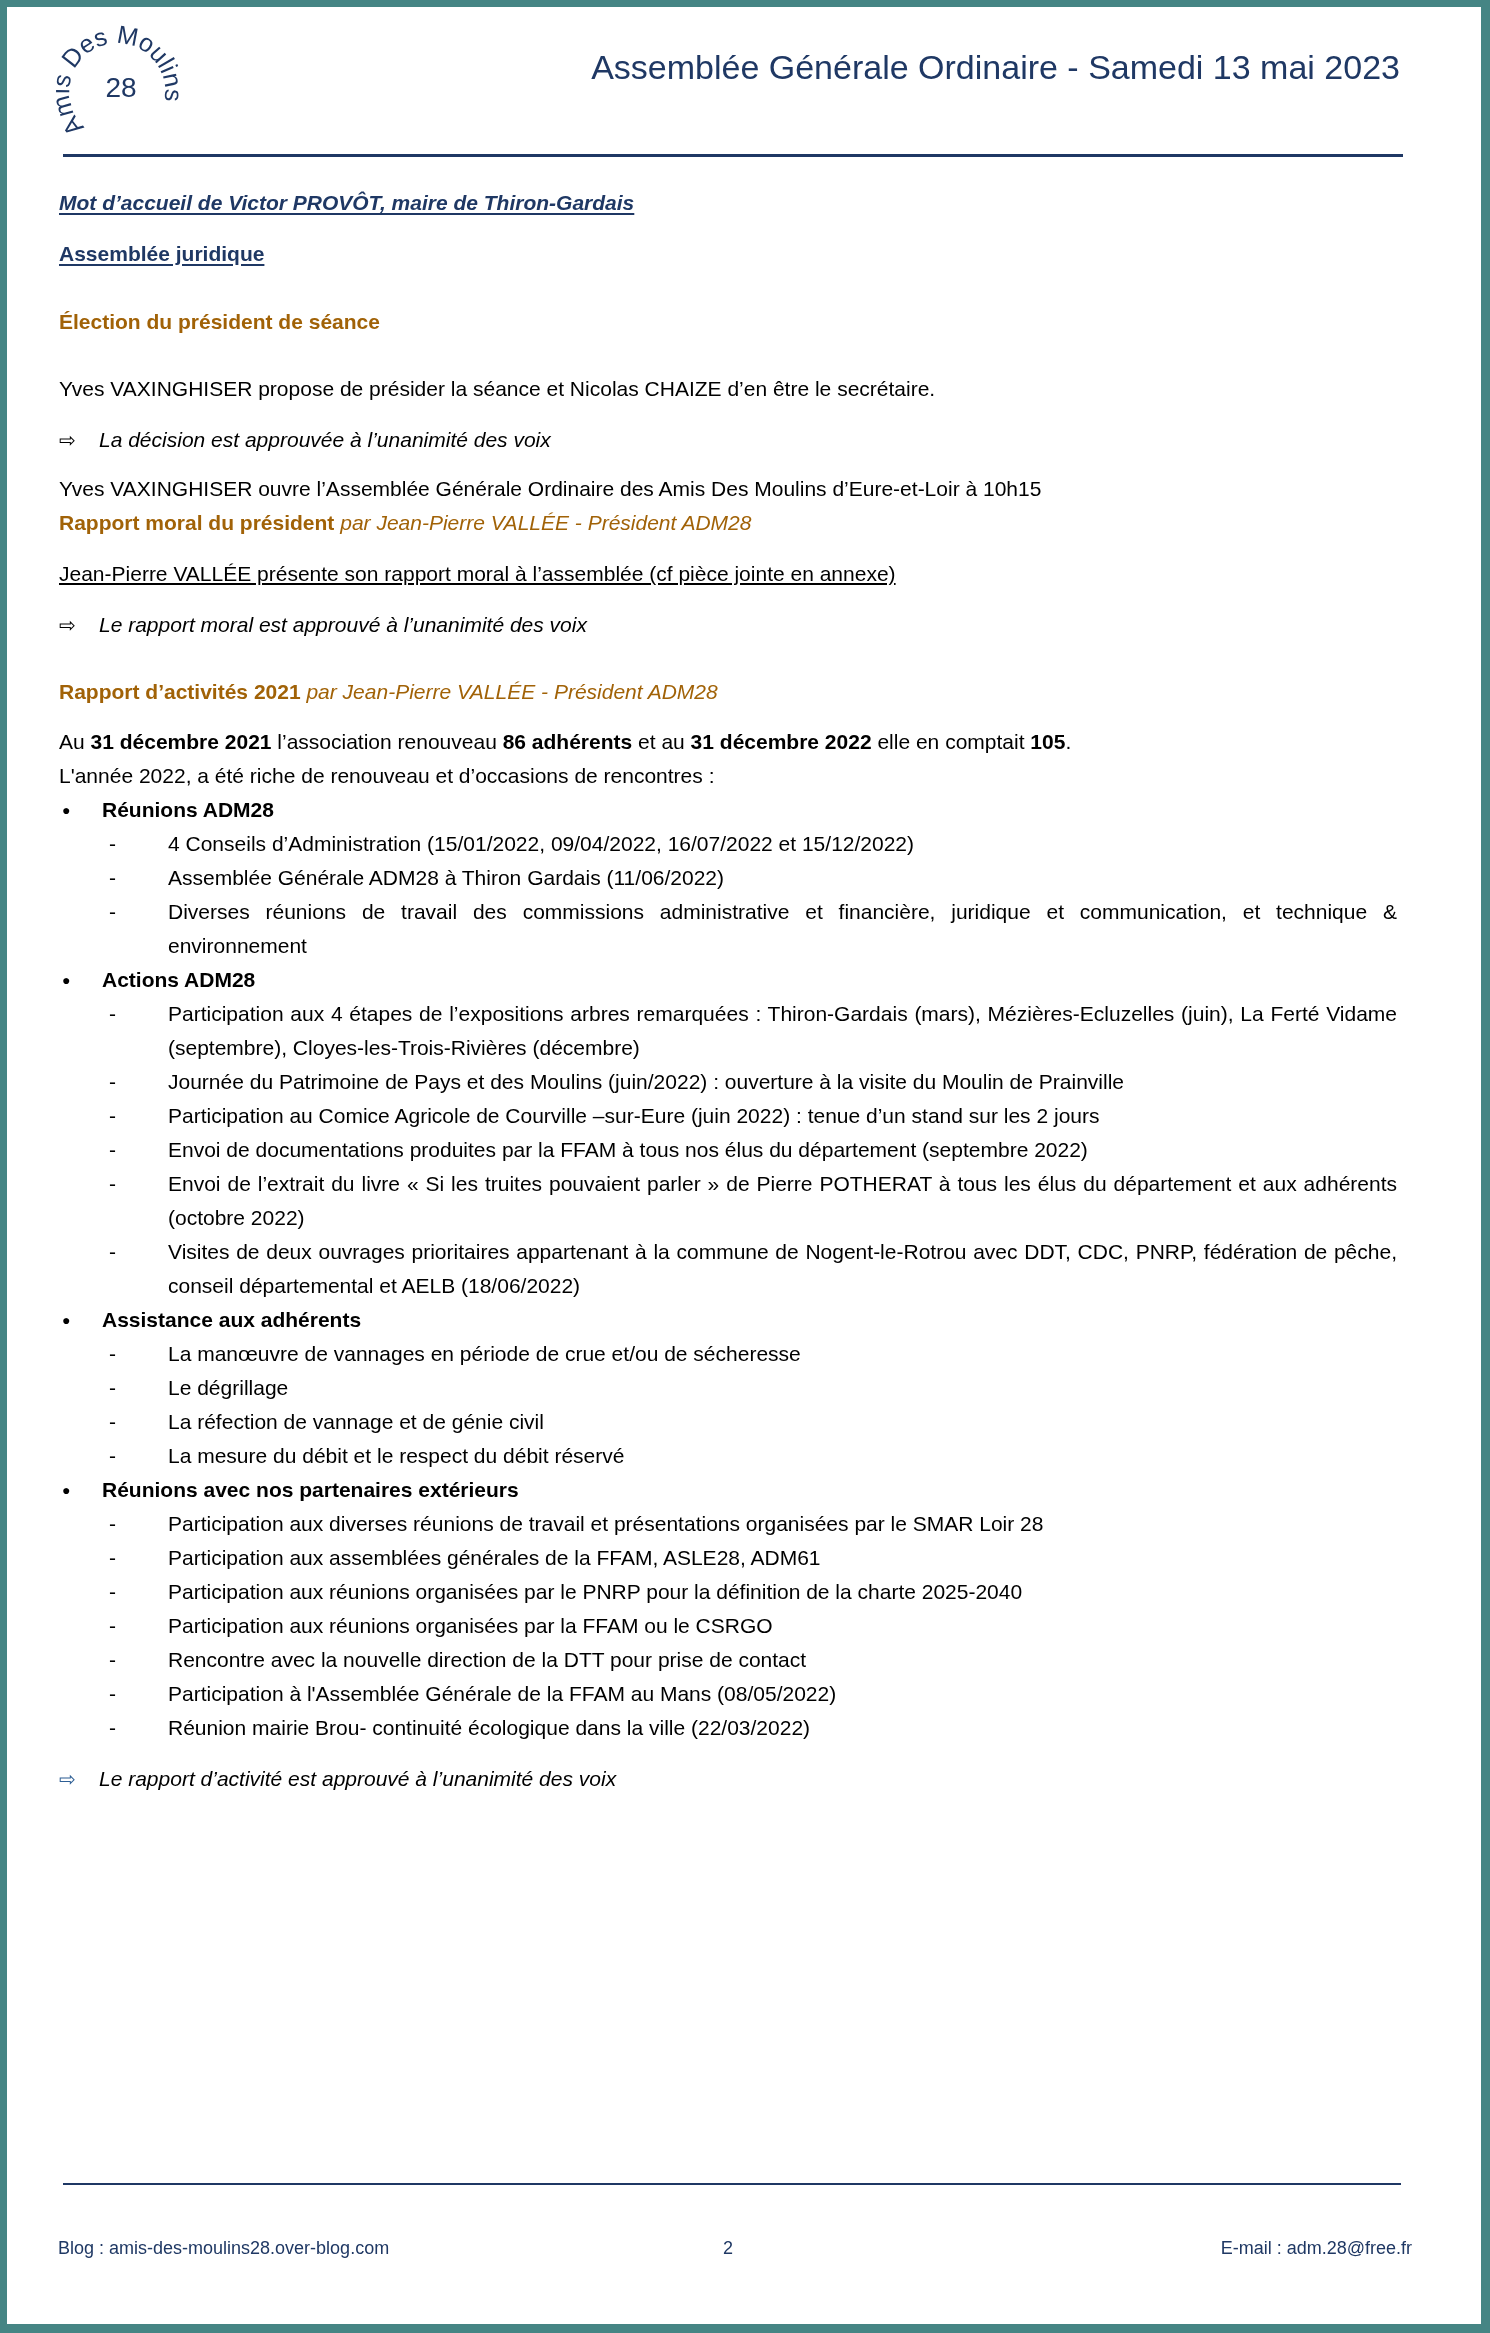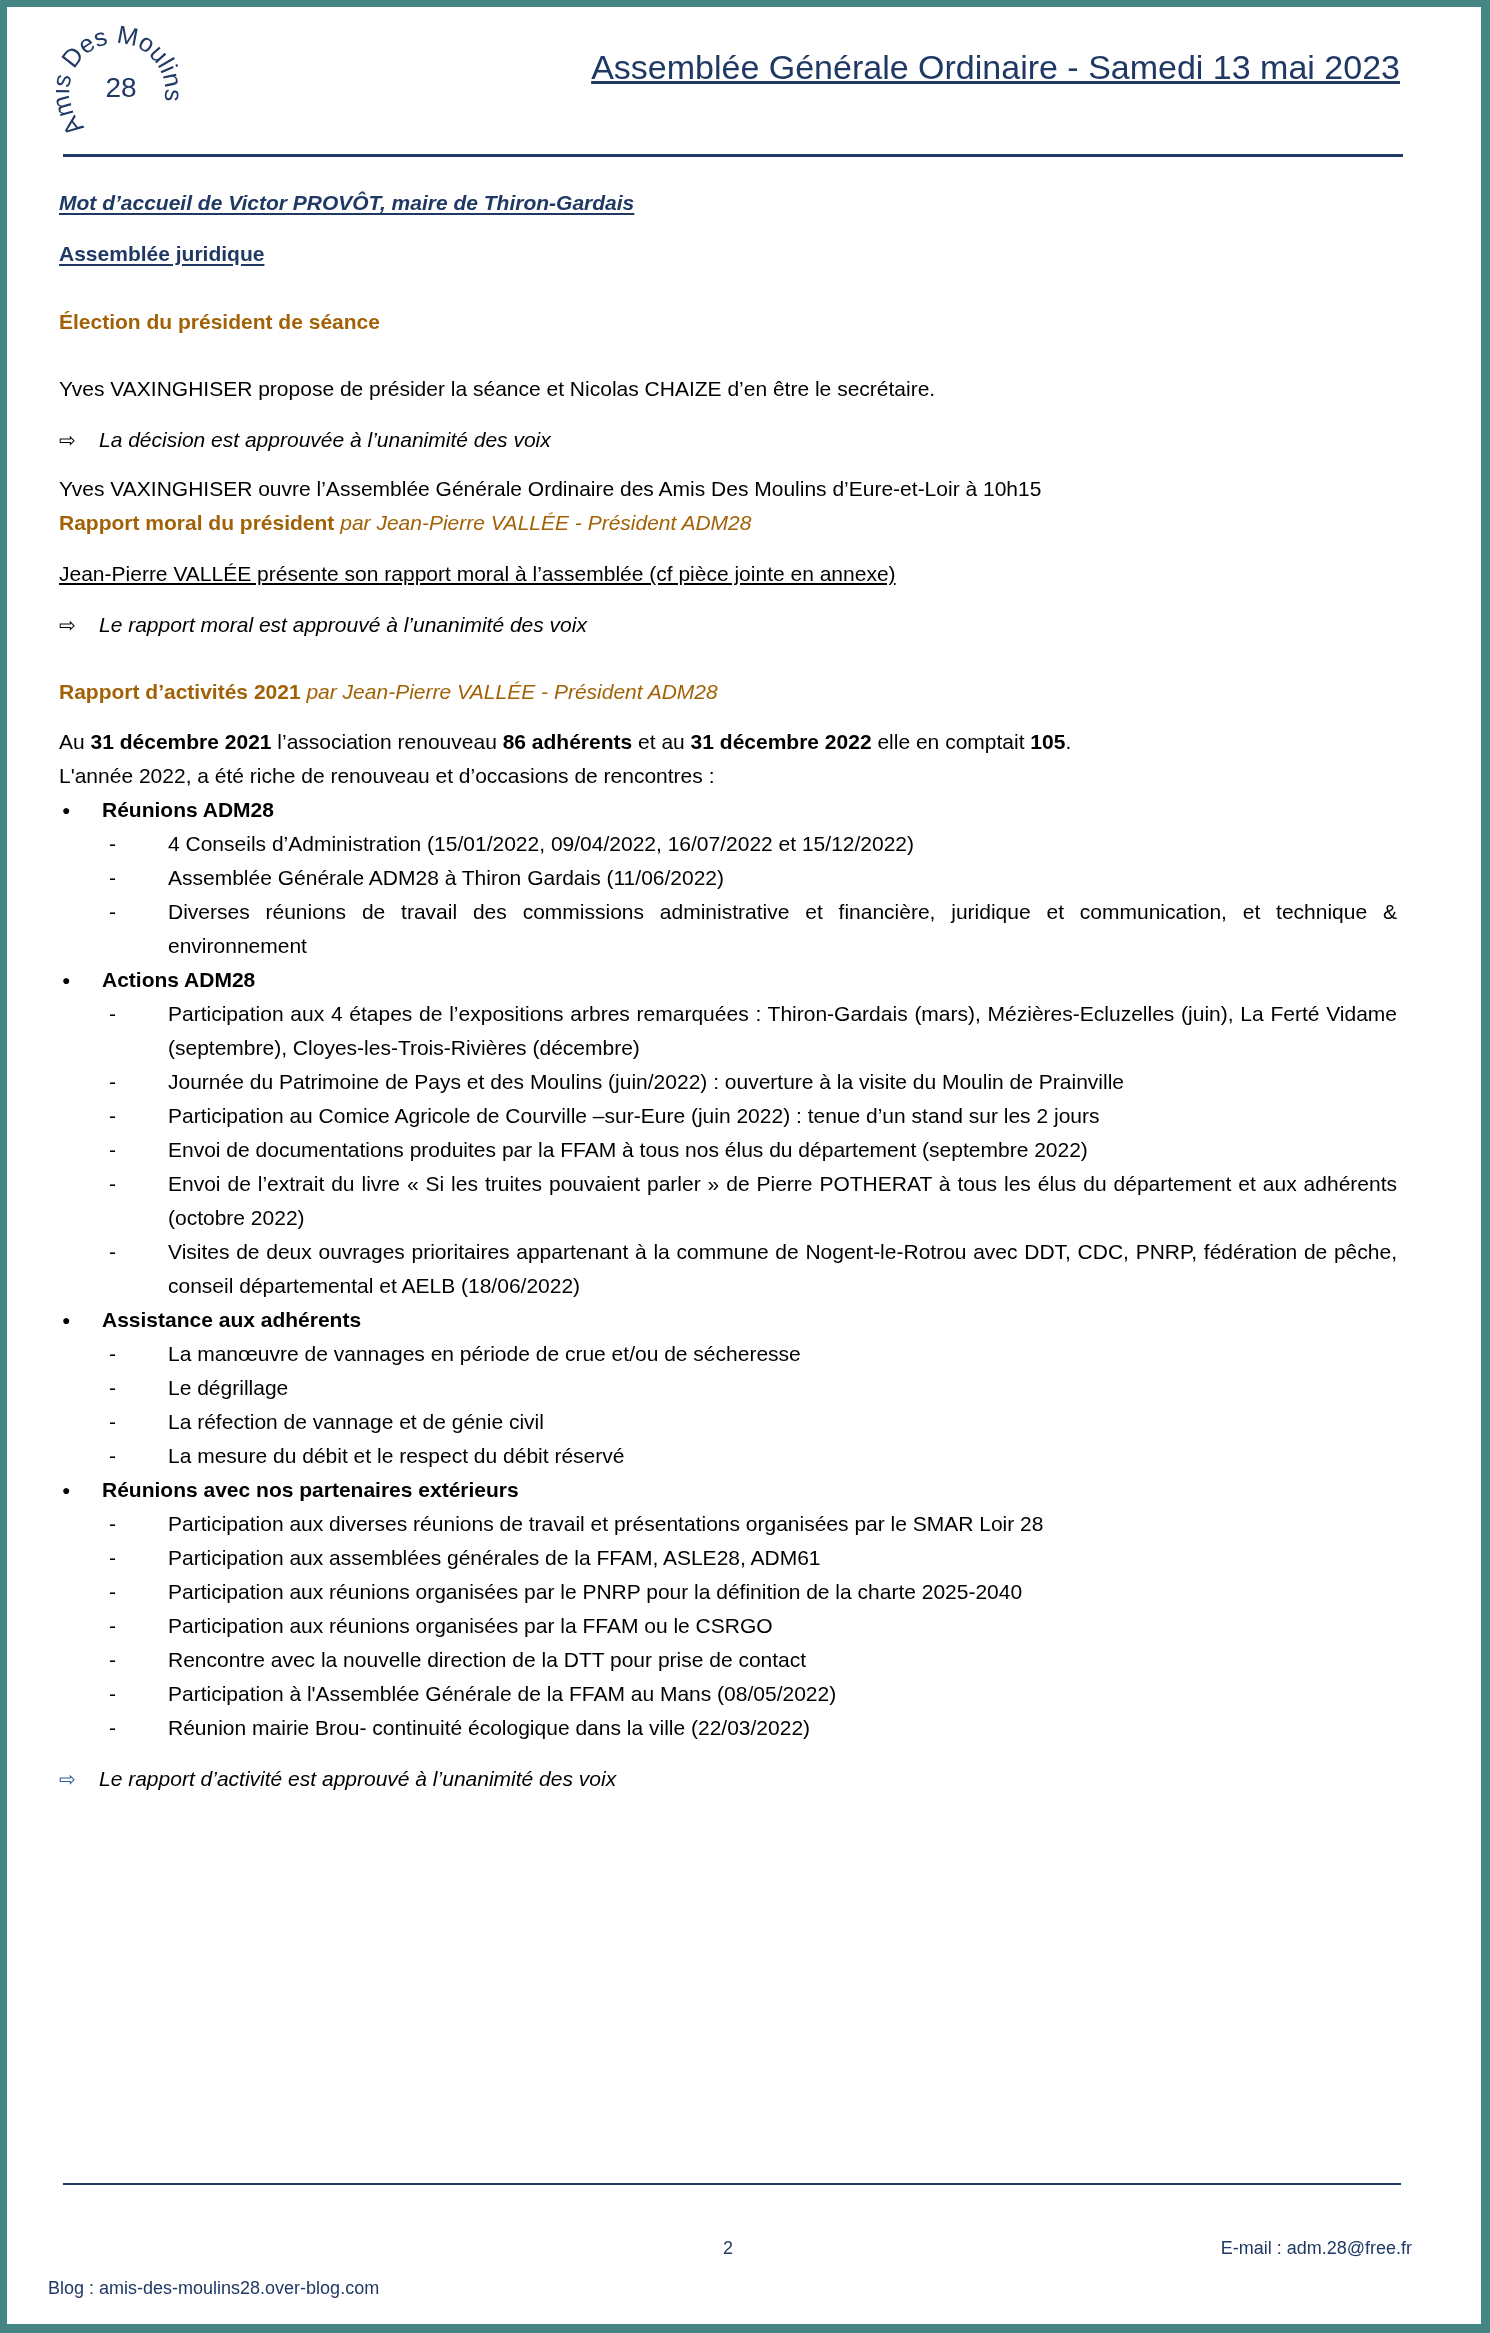--- a/index.html
+++ b/index.html
@@ -2,21 +2,21 @@
 <html><head>
 <meta charset="utf-8">
 <style>
   html, body { margin:0; padding:0; }
   body { width:1490px; height:2333px; background:#fff; position:relative; overflow:hidden;
          font-family:"Liberation Sans", sans-serif; color:#000; }
   .page-border { position:absolute; left:0; top:0; width:1490px; height:2333px; box-sizing:border-box;
          border:solid #458584; border-width:7px 9px 9px 7px; }
   .abs { position:absolute; }
   .logo { left:55px; top:15px; width:140px; height:130px; }
-  .title { right:90px; top:48px; font-size:34px; color:#1f3864; white-space:nowrap;text-decoration:underline; }
+  .title { right:90px; top:48px; font-size:34px; color:#1f3864; white-space:nowrap; }
   .hline { height:3px; background:#1f3864; }
   .content { left:59px; top:186px; width:1340px; font-size:21px; line-height:34px; }
   .h-u { color:#1f3864; font-weight:bold; text-decoration:underline; text-underline-offset:3px; }
   .h { color:#a16207; font-weight:bold; }
   .h .by { font-weight:normal; font-style:italic; }
   .p { white-space:nowrap; }
   .arrow-line { font-style:italic; display:flex; align-items:center; }
   .arrow { font-style:normal; width:40px; display:inline-block; font-size:20px; }
   .arrow.blue { color:#2e5f95; }
   .bullet { display:flex; font-weight:bold; }
@@ -173,15 +173,15 @@
       </div>
     </div>
 
   <div class="arrow-line" style="margin-top:17px;">
     <span class="arrow blue">⇨</span>
     <span>Le rapport d’activité est approuvé à l’unanimité des voix</span>
   </div>
 </div>
 
 <div class="abs hline" style="left:63px; top:2183px; width:1338px; height:2px;"></div>
-<div class="abs footer" style="left:48px;margin-top:40px;">Blog : amis-des-moulins28.over-blog.com</div>
+<div class="abs footer" style="left:58px;">Blog : amis-des-moulins28.over-blog.com</div>
 <div class="abs footer" style="left:723px;">2</div>
 <div class="abs footer" style="right:78px;">E-mail : adm.28@free.fr</div>
 
 </body></html>

